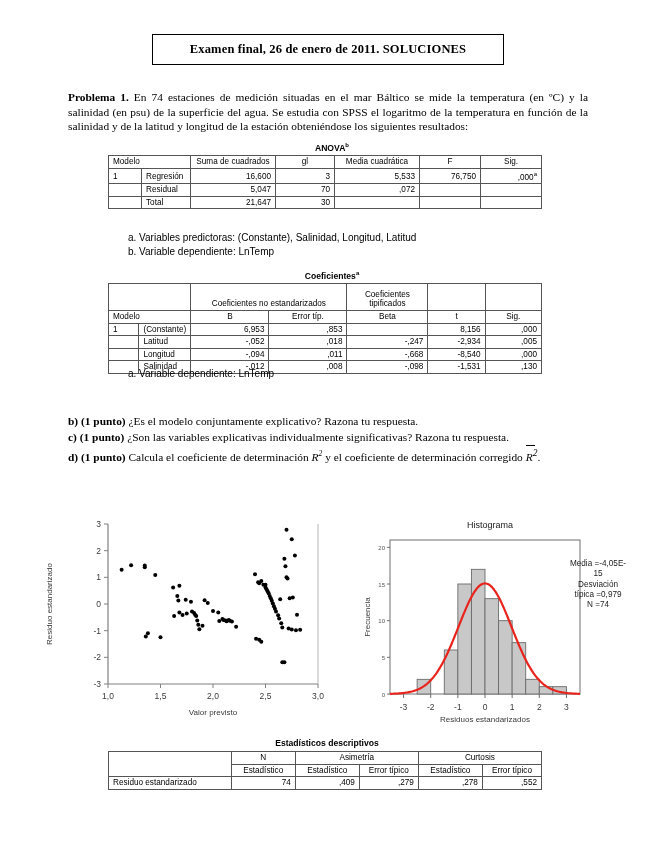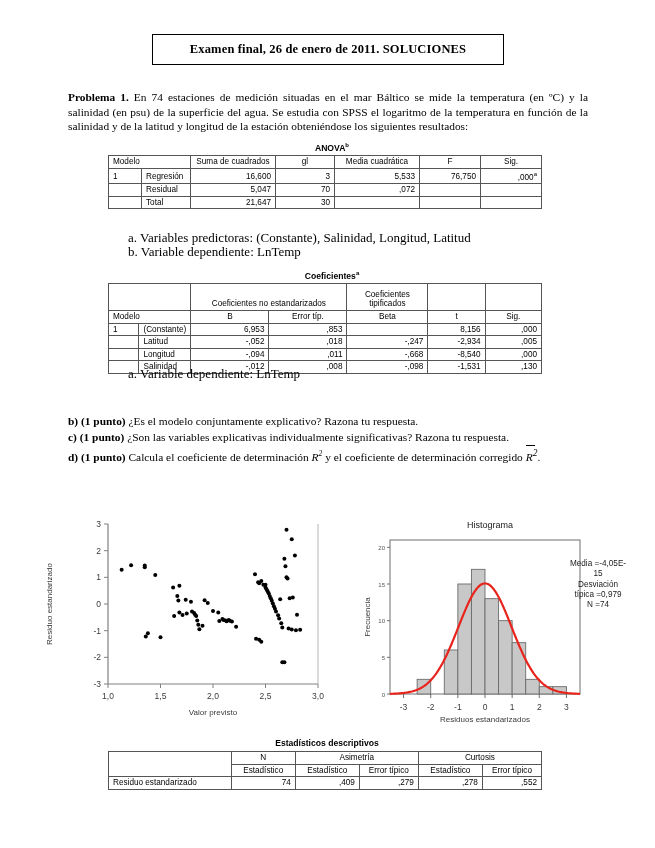--- a/index.html
+++ b/index.html
@@ -82,22 +82,22 @@
   .ctr { text-align: center; }
   .lft { text-align: left; margin-left: 48px; }
   .nb-b { border-bottom: none; }
   .nb-t { border-top: none; }
   .nb-l { border-left: none; }
   .nb-r { border-right: none; }
   .sup-a { font-size: 6px; vertical-align: super; }
 
   .footnote {
     position: absolute;
-    font-family: Liberation Serif, serif;
-    font-size: 13px;
+    font-family: Liberation Sans, sans-serif;
+    font-size: 10px;
     line-height: 11px;
   }
 
   
   .chart-wrap { position: absolute; }
   .chart-title {
     font-family: "Liberation Sans", sans-serif;
     font-size: 9px;
     text-align: center;
   }

